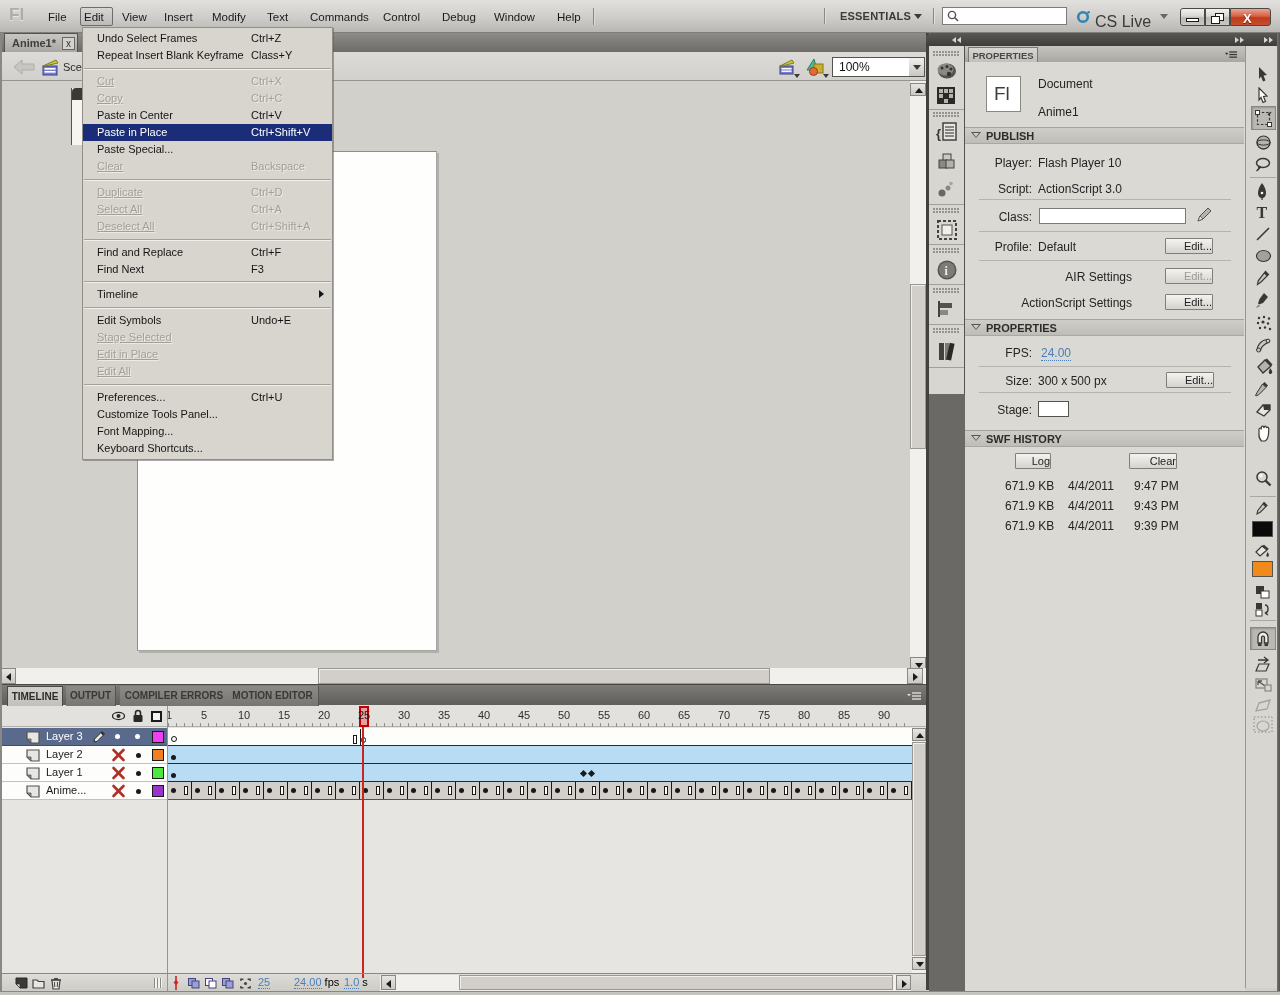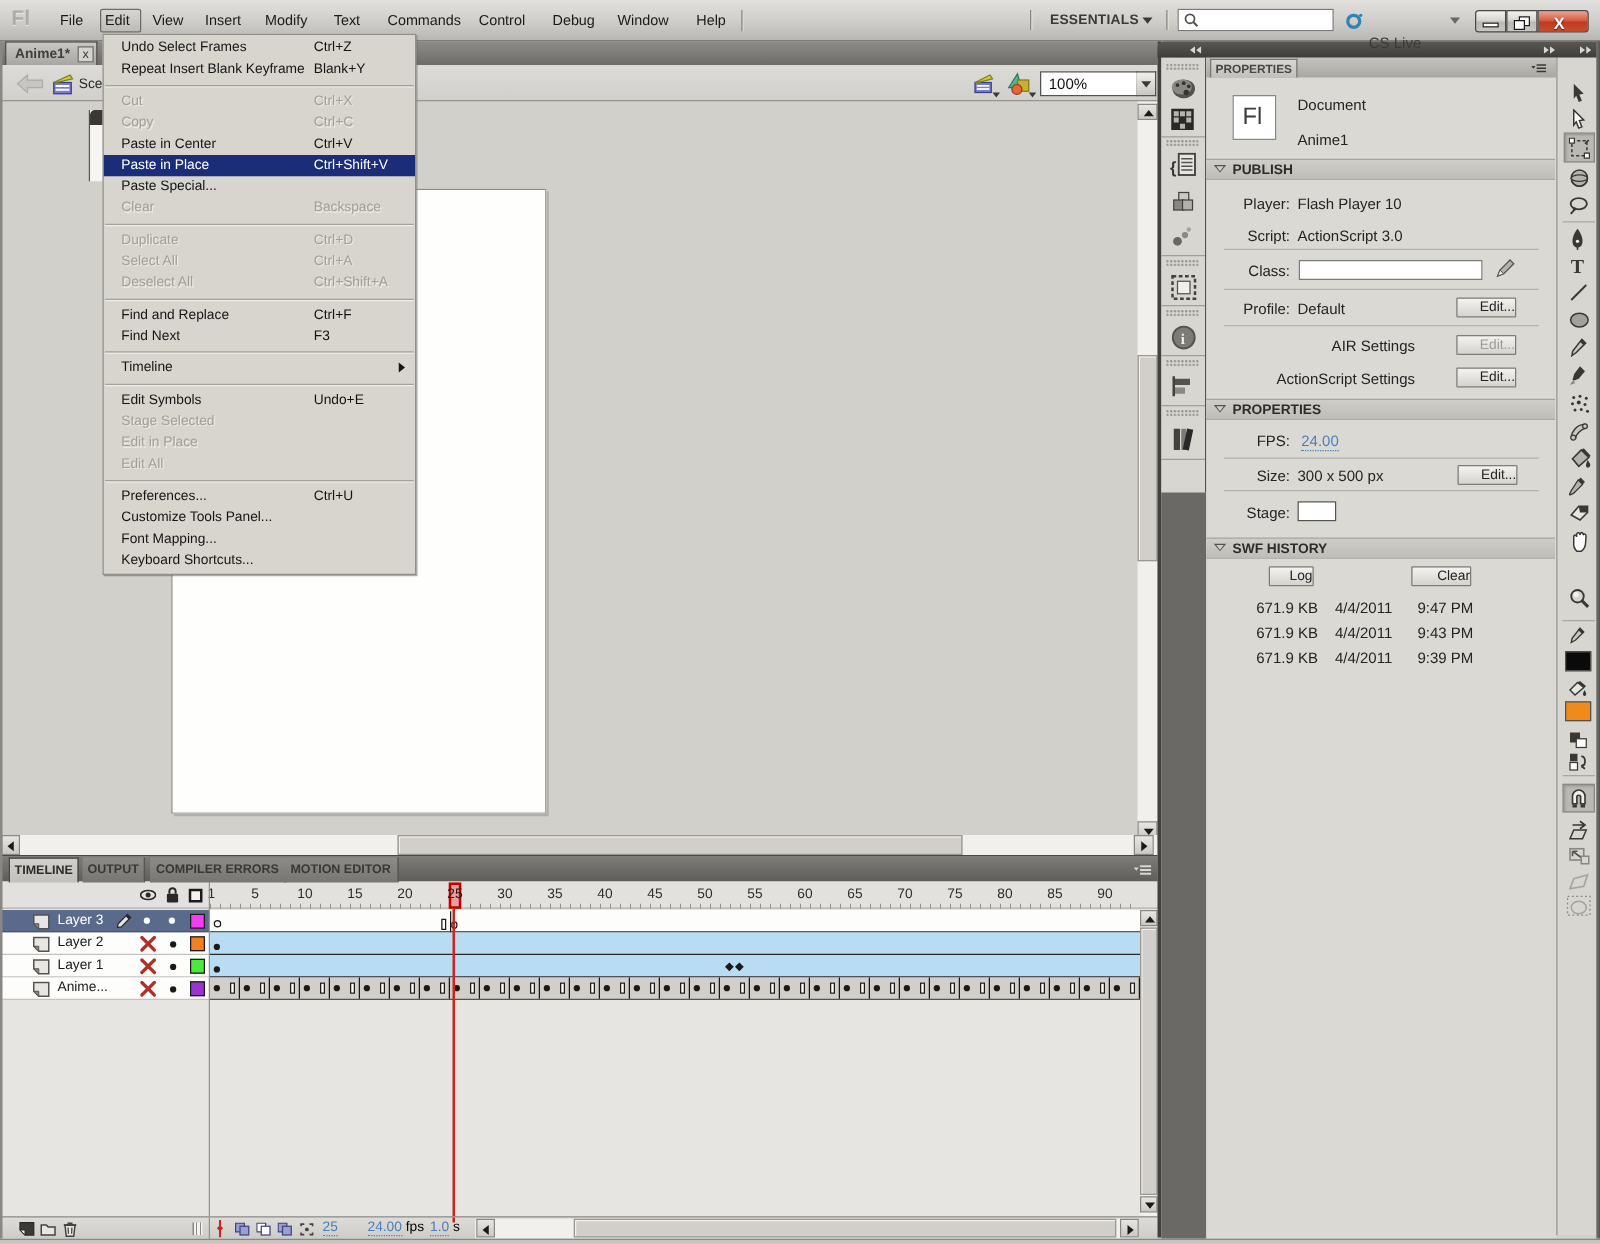--- a/index.html
+++ b/index.html
@@ -9,21 +9,21 @@
 #topbar{left:0;top:0;width:1280px;height:33px;background:linear-gradient(#e3e1de,#cfcdc9 55%,#b9b7b3);border-bottom:1px solid #807e7a;z-index:30;}
 #fllogo{left:9px;top:5px;font-size:17px;font-weight:bold;color:#aeaca8;text-shadow:0 1px 0 #e8e6e3;}
 .mitem{position:absolute;top:8px;height:18px;line-height:18px;font-size:11.5px;color:#1a1a1a;}
 #editbtn{left:80px;top:7px;width:33px;height:19px;background:linear-gradient(#d8d6d2,#bdbbb7);border:1px solid #6f6d69;border-radius:2px;text-align:center;line-height:17px;font-size:12px;color:#111;}
 #wsname{left:840px;top:10px;font-size:11px;font-weight:bold;color:#3a3a3a;letter-spacing:0.2px;}
 .tri-d{width:0;height:0;border-left:4px solid transparent;border-right:4px solid transparent;border-top:5px solid #3c3a38;}
 #vsep1{left:824px;top:8px;width:1px;height:16px;background:#8a8884;box-shadow:1px 0 0 #e3e1de;}
 #vsep2{left:933px;top:8px;width:1px;height:16px;background:#8a8884;box-shadow:1px 0 0 #e3e1de;}
 #searchbox{left:942px;top:7px;width:125px;height:18px;background:#fff;border:1px solid #7d7b77;}
 #cslive{left:1076px;top:9px;width:15px;height:15px;}
-#cslivetxt{left:1095px;top:27px;font-size:12px;color:#3a3a3a;}
+#cslivetxt{left:1095px;top:13px;font-size:16px;color:#3a3a3a;}
 .winbtn{position:absolute;top:8px;height:18px;border:1px solid #4b4946;background:linear-gradient(#f2f1ef,#d8d6d2 45%,#bbb9b5 55%,#c9c7c3);}
 #btnmin{left:1180px;width:25px;border-radius:3px 0 0 3px;}
 #btnres{left:1205px;width:25px;}
 #btncls{left:1230px;width:41px;border-radius:0 3px 3px 0;background:linear-gradient(#e9a396,#d95f43 45%,#bf3a1e 55%,#c64e30);}
 
 #tabbar{left:0;top:33px;width:926px;height:19px;background:linear-gradient(#8e8c88,#6e6c68);z-index:5;}
 #doctab{left:4px;top:0px;width:74px;height:19px;background:linear-gradient(#c9c7c3,#a9a7a3);border:1px solid #55534f;border-bottom:none;}
 #doctab span{position:absolute;left:7px;top:3px;font-size:11px;font-weight:bold;color:#3f3f3d;}
 #tabx{left:57px;top:3px;width:13px;height:13px;background:#d5d3cf;border:1px solid #6a6865;font-size:10px;line-height:11px;text-align:center;color:#333;}
 
@@ -78,21 +78,21 @@
 #playhead{position:absolute;left:359px;top:1px;width:10px;height:21px;background:rgba(238,80,80,0.45);border:2px solid #c00000;z-index:8;}
 #tlstatus{position:absolute;left:0;top:268px;width:926px;height:18px;background:linear-gradient(#dedcd8,#ceccc7);border-top:1px solid #8a8883;font-size:11px;}
 
 #tlsb{position:absolute;left:912px;top:23px;width:14px;height:245px;background:#f1f0ed;}
 .blue-row{background:#b9dcf5;}
 .num{position:absolute;top:4px;width:20px;text-align:center;font-size:11px;color:#2e2e2e;}
 
 #menu{left:82px;top:27px;width:251px;background:#d8d5cf;border:1px solid #918f89;box-shadow:1px 1px 0 rgba(90,88,85,0.5);z-index:50;padding:2px 0;}
 .mrow{position:relative;height:17.1px;line-height:17.1px;font-size:11px;color:#151515;padding-left:14px;}
 .mrow .sc{position:absolute;left:168px;top:0;}
-.mrow.dis{color:#a29f98;text-shadow:1px 1px 0 #eceae6;}
+.mrow.dis{color:#a29f98;text-shadow:1px 1px 0 #eceae6;text-decoration:underline;}
 .mrow.hl{background:#1b2d78;color:#fff;}
 .msep{height:8.5px;position:relative;}
 .msep:after{content:"";position:absolute;left:1px;right:1px;top:3.5px;height:1px;background:#a3a09a;box-shadow:0 1px 0 #efeeea;}
 .marr{position:absolute;right:8px;top:4px;width:0;height:0;border-top:4.5px solid transparent;border-bottom:4.5px solid transparent;border-left:5px solid #151515;}
 #winleft{left:0;top:33px;width:2px;height:958px;background:#8a8884;z-index:20;}
 #winright{left:1277px;top:33px;width:3px;height:958px;background:linear-gradient(90deg,#76746f,#55534f);z-index:20;}
 #winbottom{left:0;top:991px;width:1280px;height:4px;background:#c6c4c0;border-top:1px solid #8a8883;z-index:20;}
 svg{display:block;}
 </style></head><body>
 
@@ -912,21 +912,21 @@
 <div class="sbtn" style="left:896px;top:1px;width:15px;height:15px;">
         <div class="tri" style="left:5px;top:3.5px;border-top:4px solid transparent;border-bottom:4px solid transparent;border-left:5px solid #1a1a1a;"></div>
       </div>
 </div>
 </div>
 <div id="winleft" class="abs"></div>
 <div id="winright" class="abs"></div>
 <div id="winbottom" class="abs"></div>
 <div id="menu" class="abs">
 <div class="mrow">Undo Select Frames<span class="sc">Ctrl+Z</span></div>
-<div class="mrow">Repeat Insert Blank Keyframe<span class="sc">Blank+Y</span></div>
+<div class="mrow">Repeat Insert Blank Keyframe<span class="sc">Class+Y</span></div>
 <div class="msep"></div>
 <div class="mrow dis">Cut<span class="sc">Ctrl+X</span></div>
 <div class="mrow dis">Copy<span class="sc">Ctrl+C</span></div>
 <div class="mrow">Paste in Center<span class="sc">Ctrl+V</span></div>
 <div class="mrow hl">Paste in Place<span class="sc">Ctrl+Shift+V</span></div>
 <div class="mrow">Paste Special...</div>
 <div class="mrow dis">Clear<span class="sc">Backspace</span></div>
 <div class="msep"></div>
 <div class="mrow dis">Duplicate<span class="sc">Ctrl+D</span></div>
 <div class="mrow dis">Select All<span class="sc">Ctrl+A</span></div>

